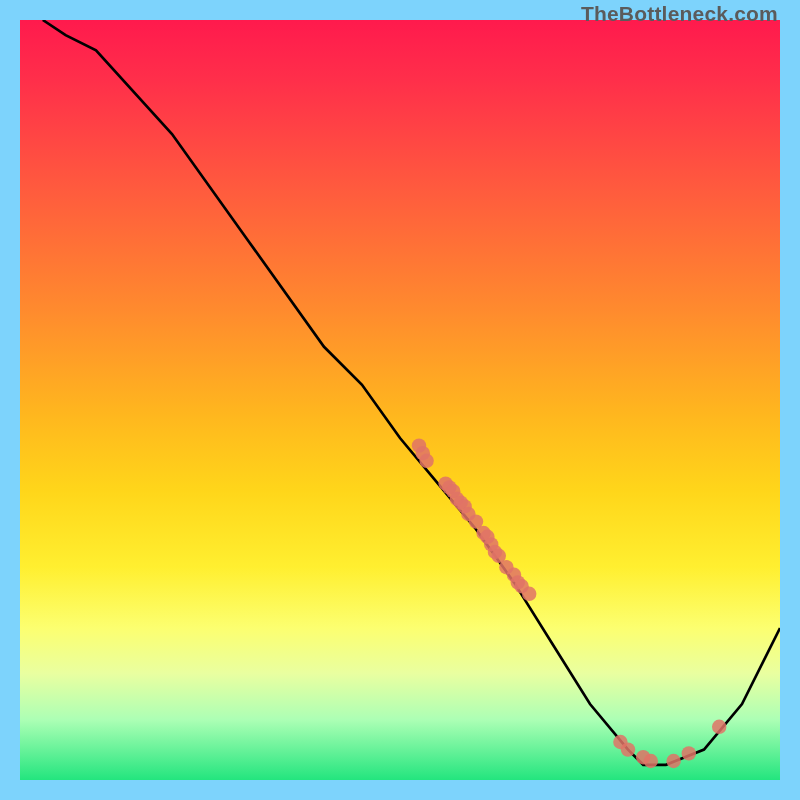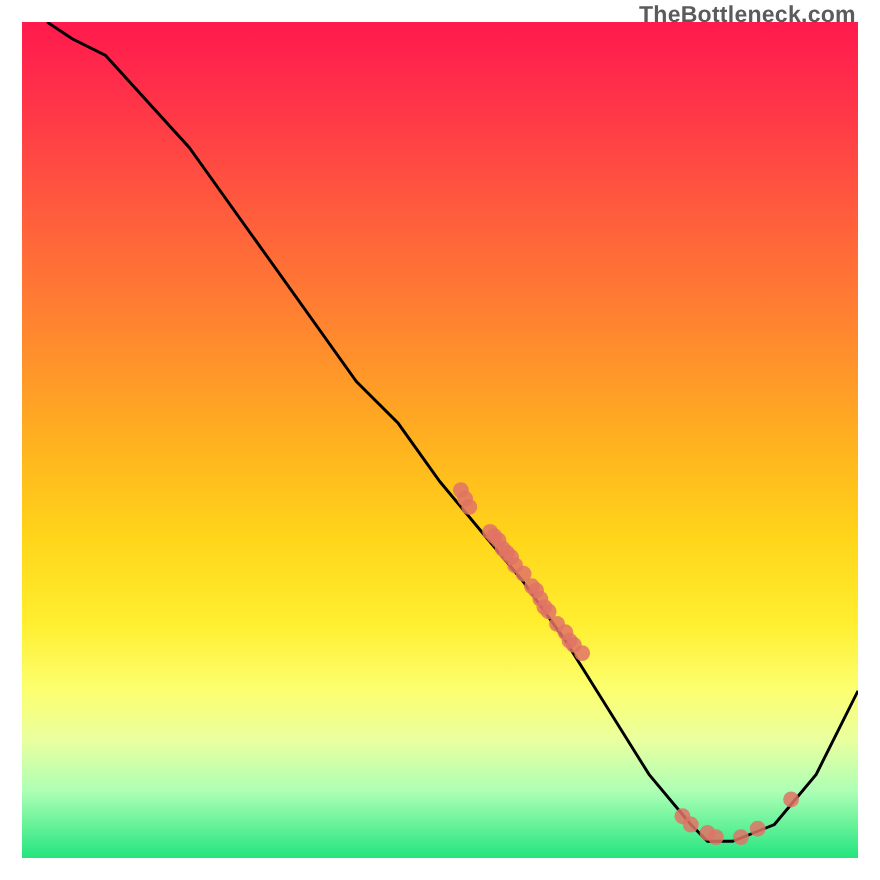--- a/index.html
+++ b/index.html
@@ -8,21 +8,21 @@
     width: 800px;
     height: 800px;
     background: #000;
     overflow: hidden;
     font-family: Arial, Helvetica, sans-serif;
   }
   .stage {
     position: relative;
     width: 800px;
     height: 800px;
-    background: #ffffff;
+    background: #7dd3fc;
   }
   .plot {
     position: absolute;
     top: 20px;
     left: 20px;
     width: 760px;
     height: 760px;
     background: linear-gradient(
       to bottom,
       #ff1a4d 0%,

